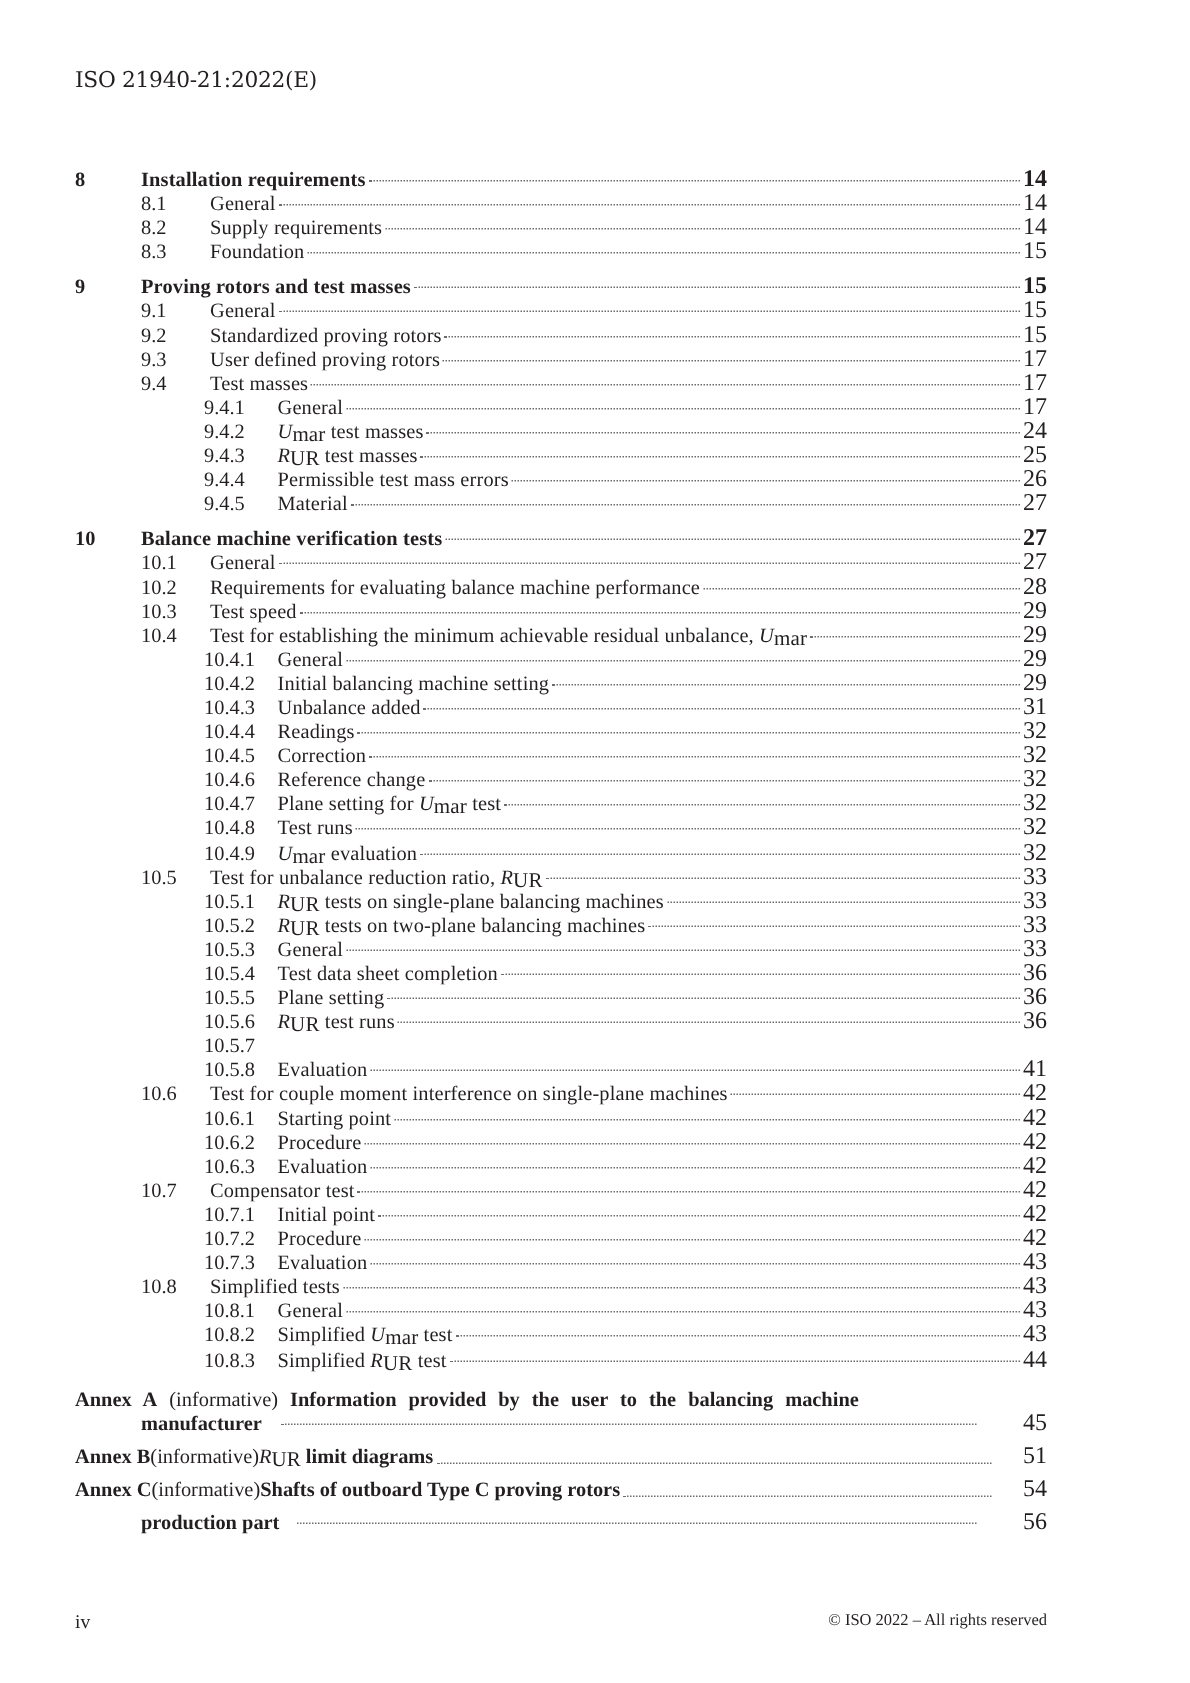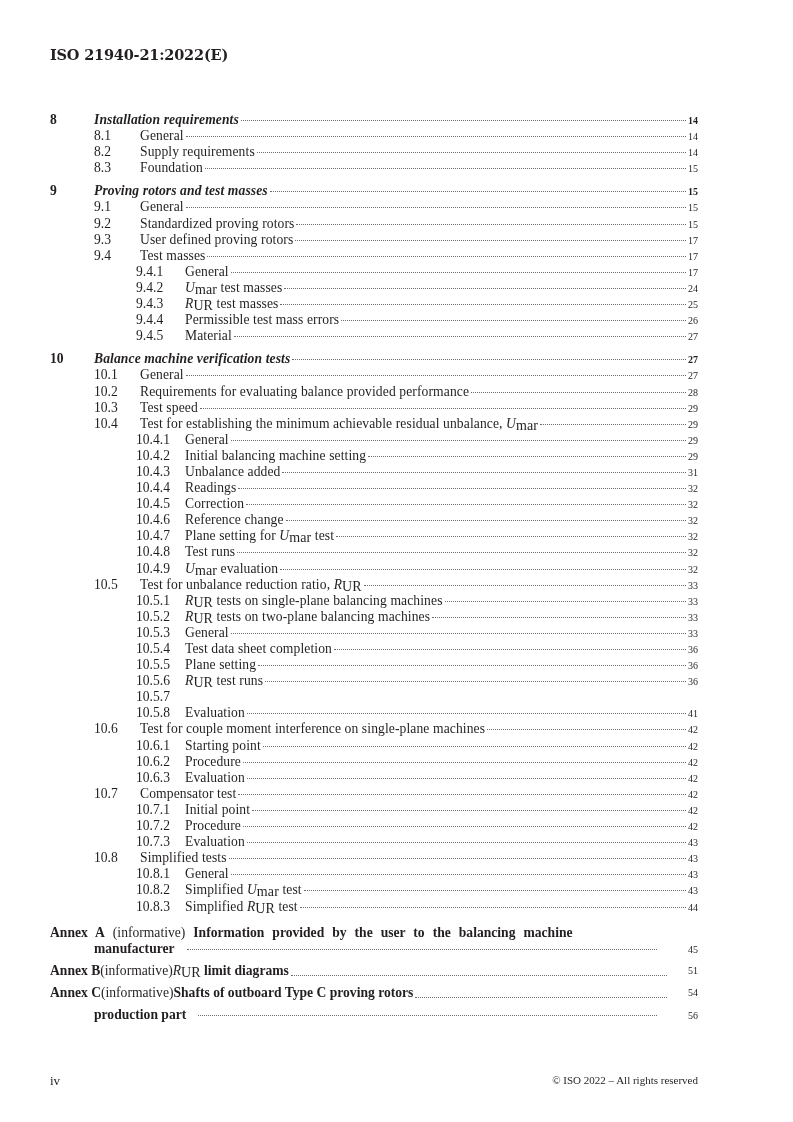--- a/index.html
+++ b/index.html
@@ -1,35 +1,35 @@
 <!DOCTYPE html>
 <html><head>
 <meta charset="utf-8">
 <style>
   html, body { margin: 0; padding: 0; background: #ffffff; }
   body { width: 793px; height: 1122px; position: relative; overflow: hidden;
          font-family: "DejaVu Serif", "Liberation Serif", serif; color: #231f20; }
-  .header { position: absolute; left: 50px; top: 46px; font-weight: bold; font-size: 14.5px;
+  .header { position: absolute; left: 50px; top: 46px; font-weight: normal; font-size: 14.5px;
             font-family: "DejaVu Serif", serif; letter-spacing: -0.2px; }
   .toc { position: absolute; left: 50px; top: 112px; width: 648px; }
   .row { position: relative; height: 16.1px; line-height: 16.1px; font-size: 12.3px;
          display: flex; align-items: baseline; white-space: nowrap; }
   .row.gap { margin-top: 7px; }
   .num { position: absolute; left: 0; }
   .title-wrap { position: absolute; right: 0; display: flex; align-items: baseline; }
   .l0 .title-wrap { left: 44px; }
   .l1 .num { left: 44px; font-family: Liberation Serif, serif; }
   .l1 .title-wrap { left: 90px; }
   .l2 .num { left: 86px; }
   .l2 .title-wrap { left: 135px; }
   .l0 { font-weight: bold; }
   .title { flex: 0 0 auto; font-family: "Liberation Serif", serif; font-size: 13.6px; letter-spacing: 0.1px; }
-  .l0 .title { font-family: "Liberation Serif", serif; font-weight: bold; font-style: italic; }
+  .l0 .title { font-family: "Liberation Serif", serif; font-weight: bold; }
   .leader { flex: 1 1 auto; border-bottom: 1px dotted #6b6b6b; margin: 0 2px; transform: translateY(-3px); height: 0; }
-  .page { flex: 0 0 auto; text-align: right; font-family: "Liberation Serif", serif; font-size: 10px; }
+  .page { flex: 0 0 auto; text-align: right; font-family: "Liberation Serif", serif; font-size: 16px; }
   .num { font-family: "Liberation Serif", serif; font-size: 13.6px; }
   sub { font-size: 14px; vertical-align: -2px; line-height: 0; }
   i.v { font-style: italic; }
   .annex { position: relative; font-size: 13.6px; font-family: "Liberation Serif", serif; margin-top: 8px; }
   .annex .line1 { height: 16.1px; line-height: 16.1px; white-space: nowrap; text-align: justify; }
   .annex .line2 { height: 16.1px; line-height: 16.1px; display: flex; align-items: baseline; padding-left: 44px; gap: 10px; }
   .annex.single .line1 { display: flex; align-items: flex-end; }
   .annex b { font-weight: bold; }
   .annex .page { font-weight: normal; margin-left: 19px; }
   .annex-a .line1 { word-spacing: 4.6px; }
@@ -166,21 +166,21 @@
       <span class="num">10.1</span>
       <span class="title-wrap">
         <span class="title">General</span>
         <span class="leader"></span>
         <span class="page">27</span>
       </span>
     </div>
     <div class="row l1">
       <span class="num">10.2</span>
       <span class="title-wrap">
-        <span class="title">Requirements for evaluating balance provided performance</span>
+        <span class="title">Requirements for evaluating balance machine performance</span>
         <span class="leader"></span>
         <span class="page">28</span>
       </span>
     </div>
     <div class="row l1">
       <span class="num">10.3</span>
       <span class="title-wrap">
         <span class="title">Test speed</span>
         <span class="leader"></span>
         <span class="page">29</span>

